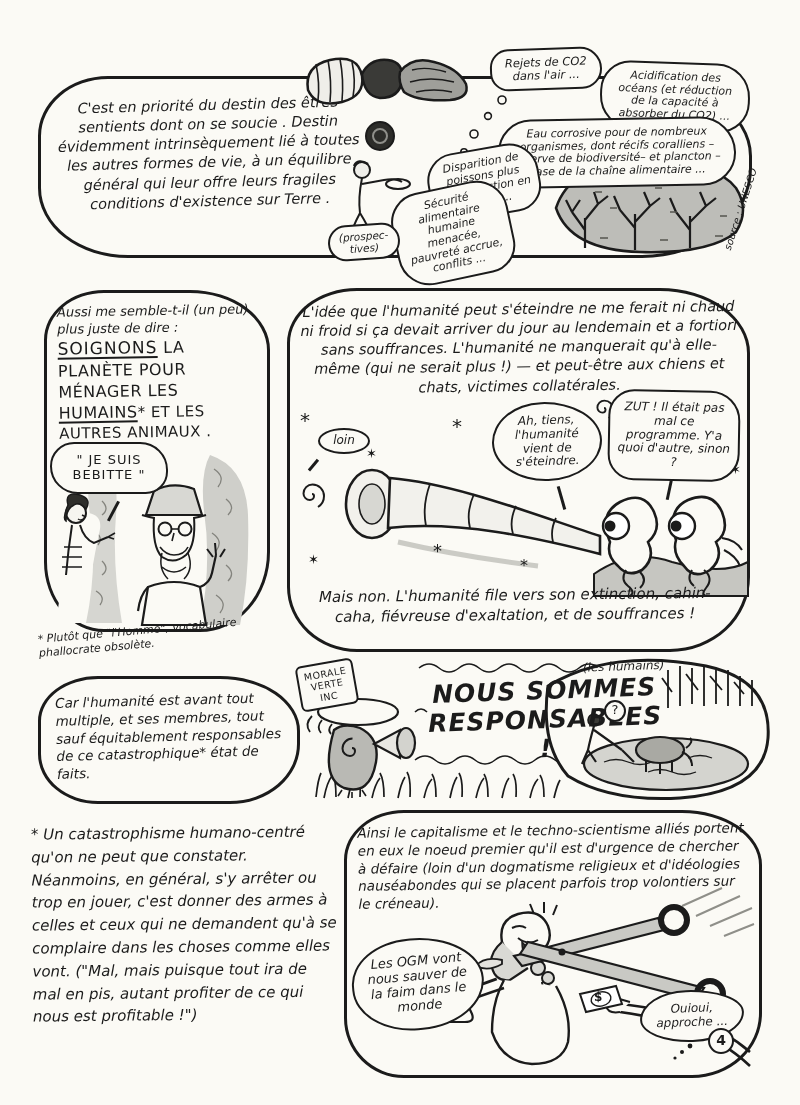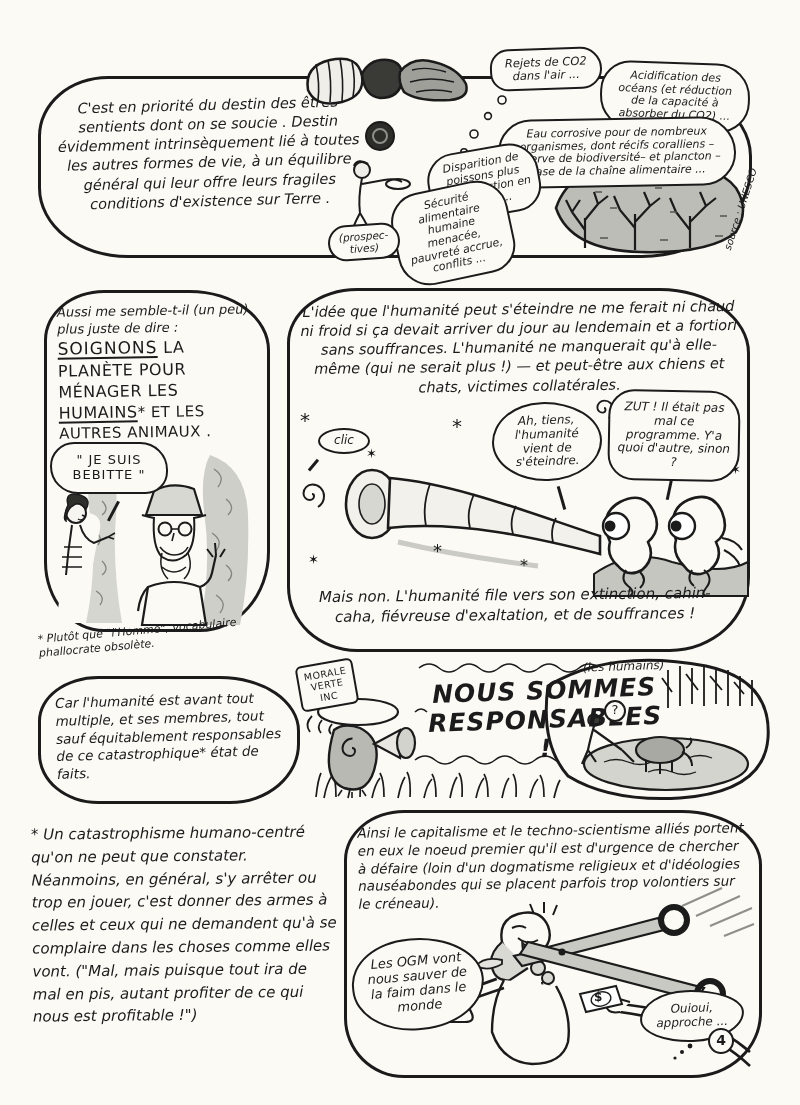--- a/index.html
+++ b/index.html
@@ -132,21 +132,21 @@
   <span class="star" style="left:700px;top:390px;font-size:18px;">*</span>
   <span class="star" style="left:730px;top:462px;font-size:13px;">✶</span>
 
   <svg style="left:294px;top:476px;z-index:3;" width="36" height="36" viewBox="0 0 36 36">
     <path d="M18,18 a2,2 0 0 1 2,2 a4,4 0 0 1 -4,4 a6.5,6.5 0 0 1 -6.5,-6.5 a9,9 0 0 1 9,-9 a11.5,11.5 0 0 1 11.5,11.5 a13,13 0 0 1 -6,11" fill="none" stroke="#1b1b1b" stroke-width="2"></path>
   </svg>
   <svg style="left:590px;top:394px;z-index:3;" width="28" height="28" viewBox="0 0 36 36">
     <path d="M18,18 a2,2 0 0 1 2,2 a4,4 0 0 1 -4,4 a6.5,6.5 0 0 1 -6.5,-6.5 a9,9 0 0 1 9,-9 a11.5,11.5 0 0 1 11.5,11.5 a13,13 0 0 1 -6,11" fill="none" stroke="#1b1b1b" stroke-width="2.4"></path>
   </svg>
 
-  <div class="bubble" style="left:318px;top:428px;width:52px;padding:4px 0;font-size:12px;border-radius:50%;">clic</div>
+  <div class="bubble" style="left:318px;top:428px;width:52px;padding:4px 0;font-size:12px;border-radius:50%;">loin</div>
   <div class="tail" style="left:312px;top:458px;height:14px;transform:rotate(40deg);"></div>
 
   <div class="bubble" style="left:492px;top:402px;width:110px;padding:10px 6px;font-size:12px;border-radius:46% 54% 50% 50%/50%;transform:rotate(-2deg);">Ah, tiens, l'humanité vient de s'éteindre.</div>
   <div class="tail" style="left:560px;top:486px;height:24px;transform:rotate(-16deg);"></div>
 
   <div class="bubble" style="left:608px;top:390px;width:132px;padding:9px 6px;font-size:12px;border-radius:26px 30px 28px 26px;transform:rotate(1deg);">ZUT ! Il était pas mal ce programme. Y'a quoi d'autre, sinon ?</div>
   <div class="tail" style="left:668px;top:478px;height:22px;transform:rotate(12deg);"></div>
 
   <svg style="left:338px;top:462px;z-index:2;" width="285" height="115" viewBox="0 0 285 115">
     <ellipse cx="34" cy="42" rx="26" ry="34" fill="#f2f1ec" stroke="#1b1b1b" stroke-width="2.6"></ellipse>

